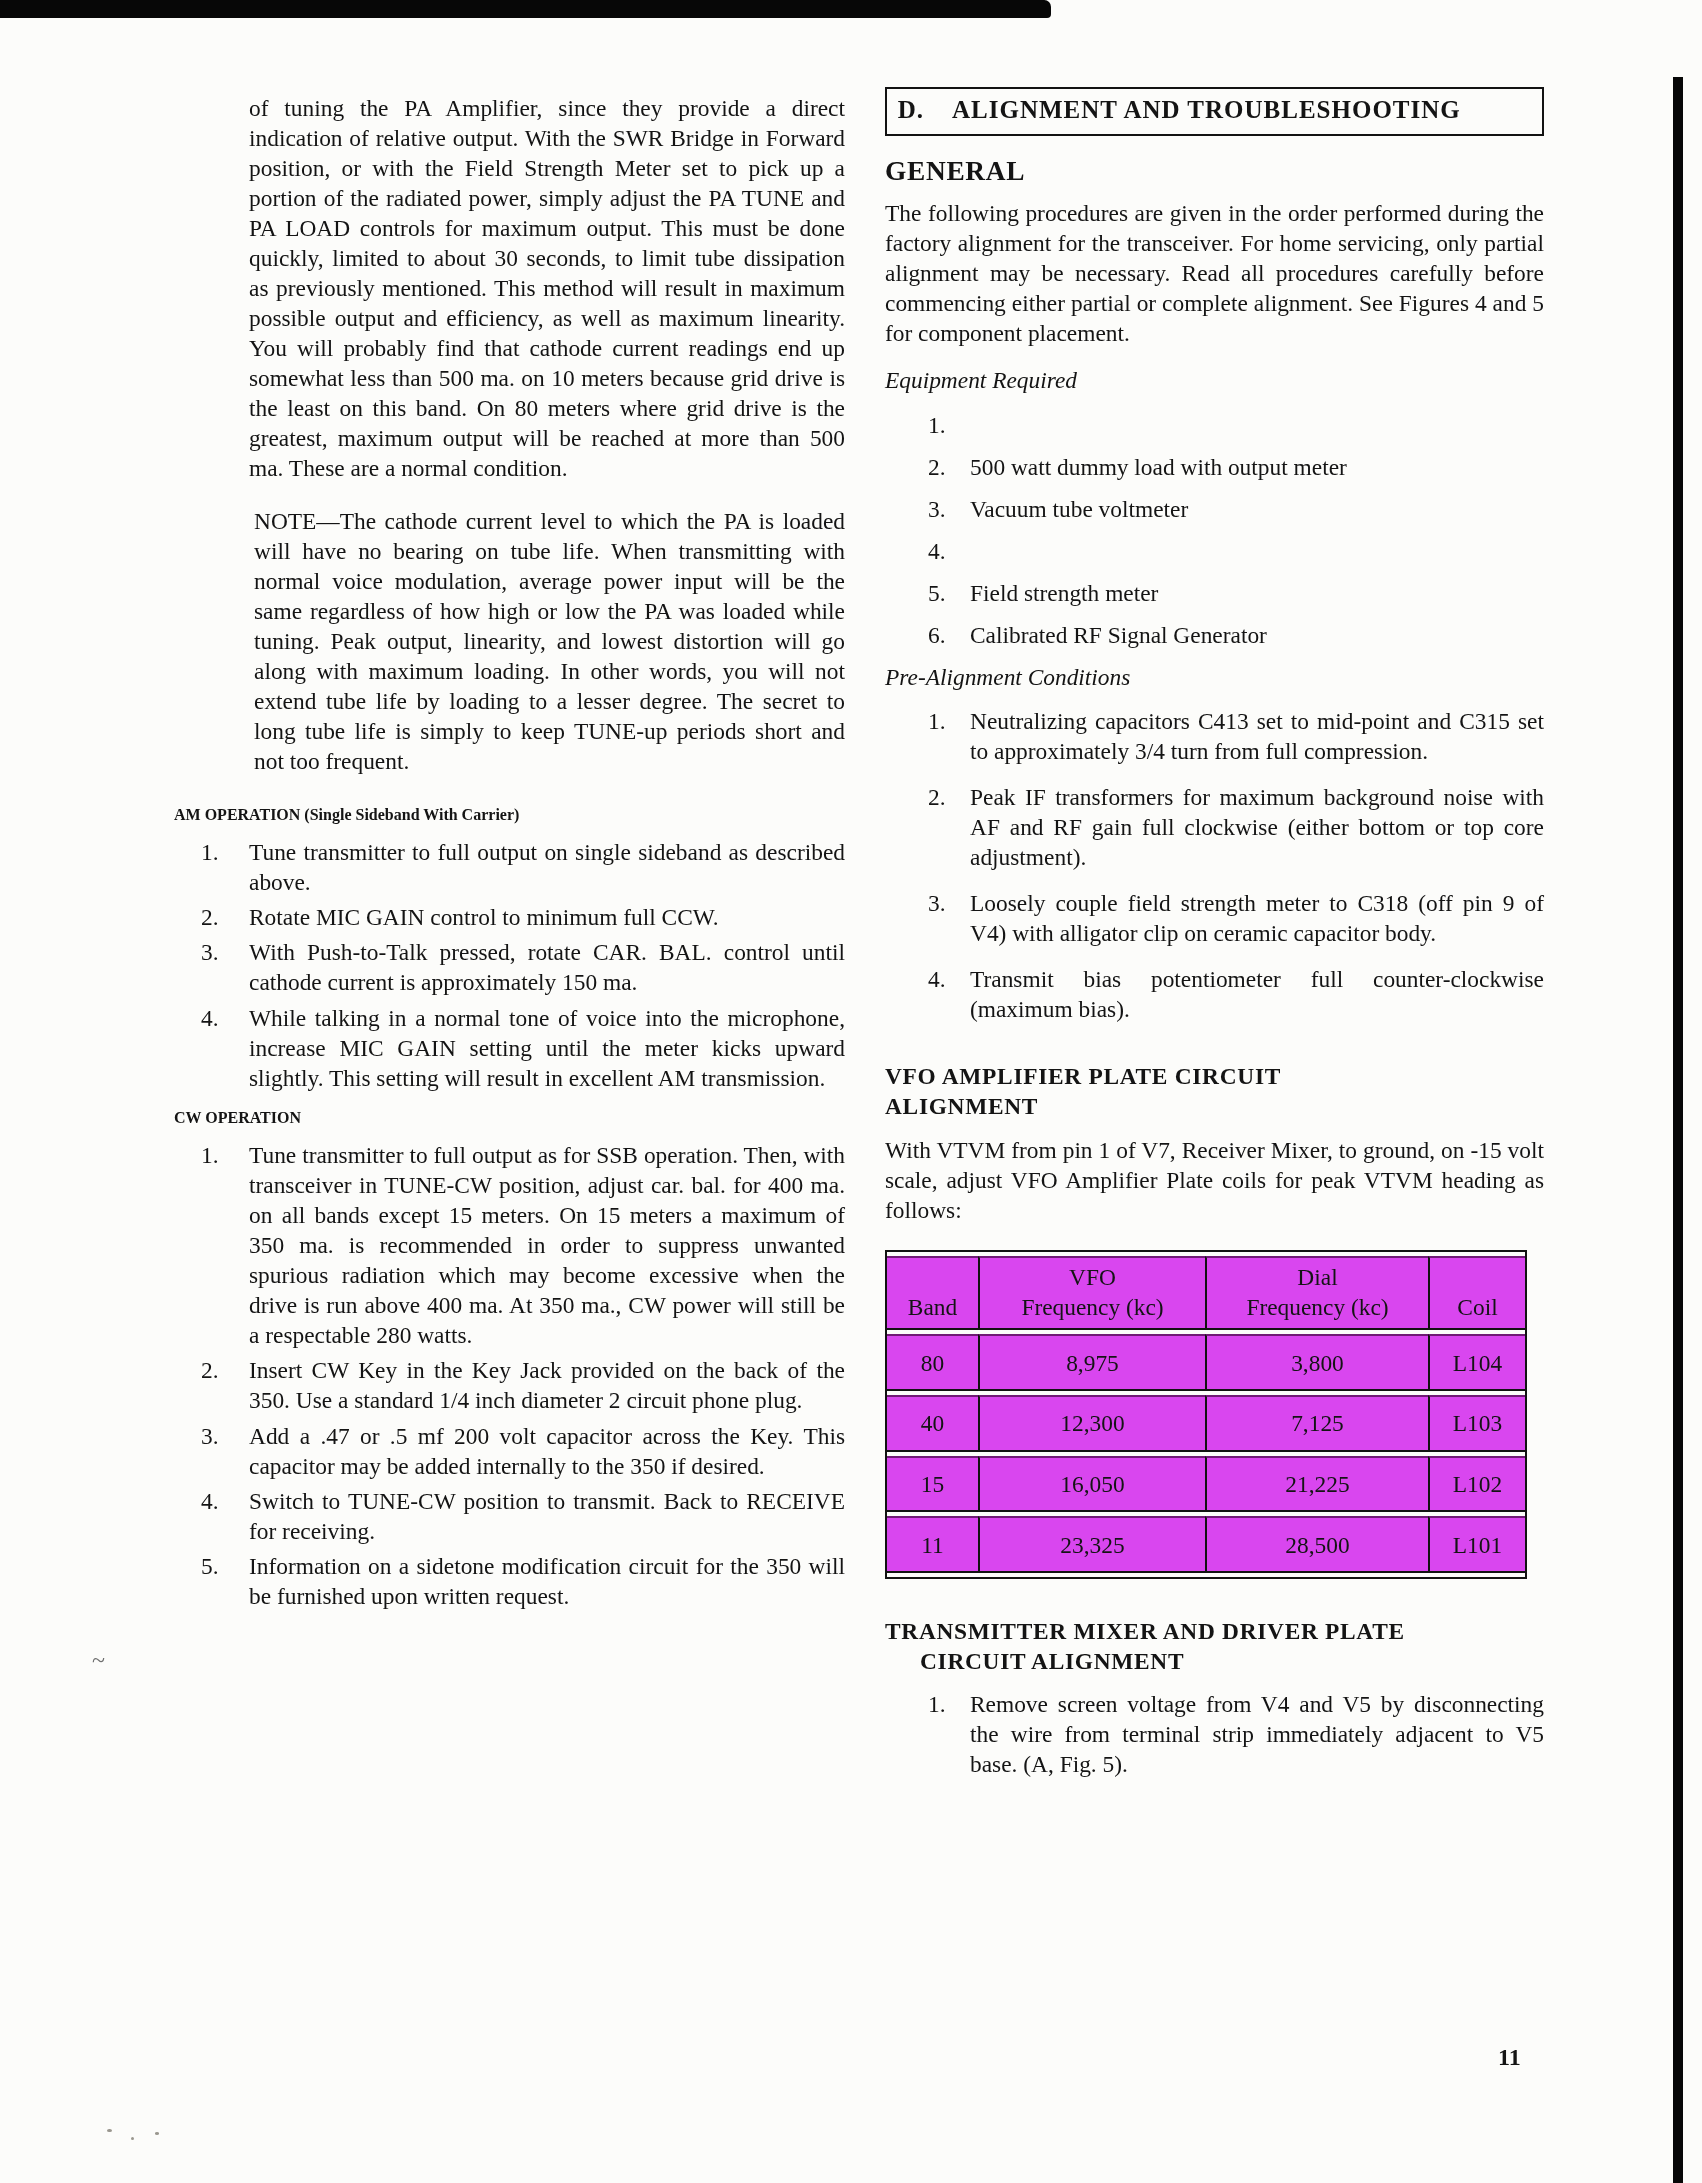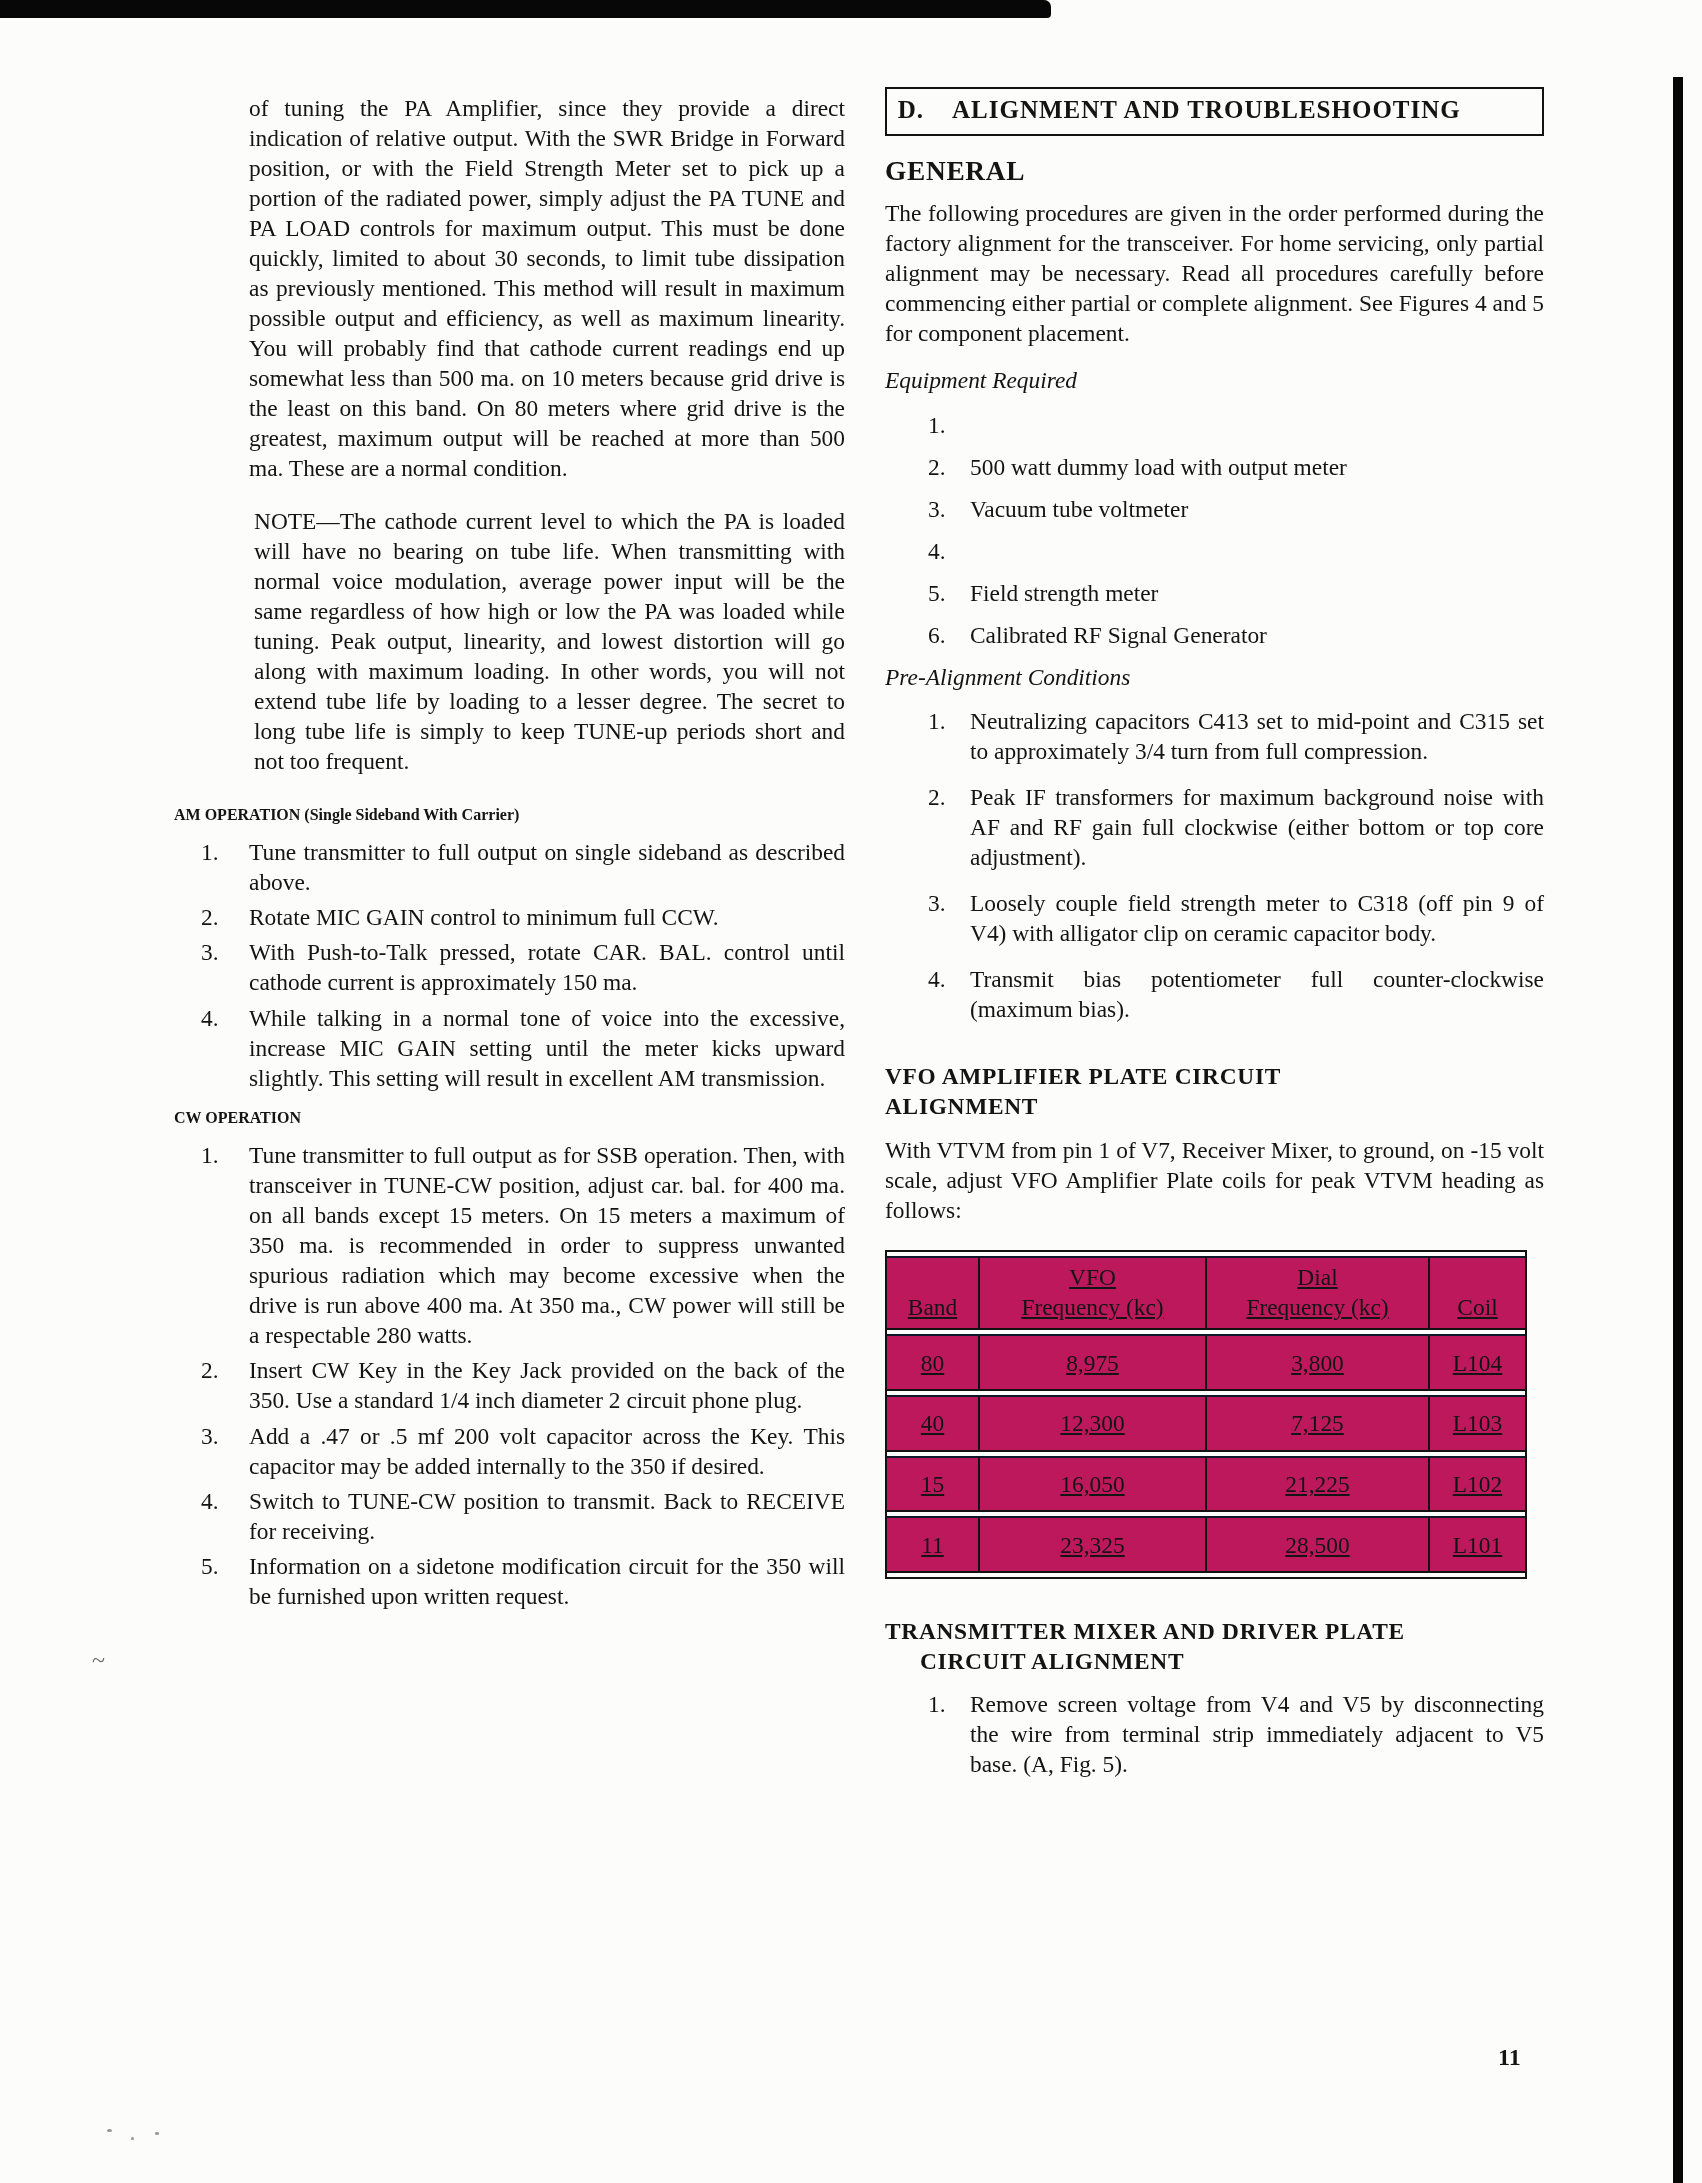--- a/index.html
+++ b/index.html
@@ -101,27 +101,26 @@
   
   .vfo-table {
     border-collapse: separate; border-spacing: 0 4px;
     border: 2.7px solid #121212;
     margin-top: 25px;
     width: 637px;
     table-layout: fixed;
     font-size: 23.4px; line-height: 30px;
   }
   .vfo-table th, .vfo-table td {
-    border-top: 2px solid #0f172a;
+    border-top: 2px solid #701a75;
     border-bottom: 2px solid #121212;
     border-left: 2px solid #121212;
     text-align: center;
     font-weight: normal;
-    background: #be185d;
-    text-decoration: underline;
+    background: #d946ef;
   }
   .vfo-table th:first-child, .vfo-table td:first-child { border-left: none; }
   .vfo-table th { padding: 4px 5.3px 6.7px; vertical-align: bottom; }
   .vfo-table td { padding: 11.3px 5.3px; }
   .th-line { display: block; min-height: 30px; line-height: 30px; }
 
   .page-number {
     position: absolute; left: 1498px; top: 2044px;
     font-size: 24px; font-weight: bold;
   }
@@ -153,21 +152,21 @@
     <div class="li">
       <span class="li-num">2.</span>
       <div class="li-text">Rotate MIC GAIN control to minimum full CCW.</div>
     </div>
     <div class="li">
       <span class="li-num">3.</span>
       <div class="li-text">With Push-to-Talk pressed, rotate CAR. BAL. control until cathode current is approximately 150 ma.</div>
     </div>
     <div class="li">
       <span class="li-num">4.</span>
-      <div class="li-text">While talking in a normal tone of voice into the excessive, increase MIC GAIN setting until the meter kicks upward slightly. This setting will result in excellent AM transmission.</div>
+      <div class="li-text">While talking in a normal tone of voice into the microphone, increase MIC GAIN setting until the meter kicks upward slightly. This setting will result in excellent AM transmission.</div>
     </div>
 
     <h3 class="lc-heading mt16">CW OPERATION</h3>
 
     <div class="li">
       <span class="li-num">1.</span>
       <div class="li-text">Tune transmitter to full output as for SSB operation. Then, with transceiver in TUNE-CW position, adjust car. bal. for 400 ma. on all bands except 15 meters. On 15 meters a maximum of 350 ma. is recommended in order to suppress unwanted spurious radiation which may become excessive when the drive is run above 400 ma. At 350 ma., CW power will still be a respectable 280 watts.</div>
     </div>
     <div class="li">
       <span class="li-num">2.</span>

